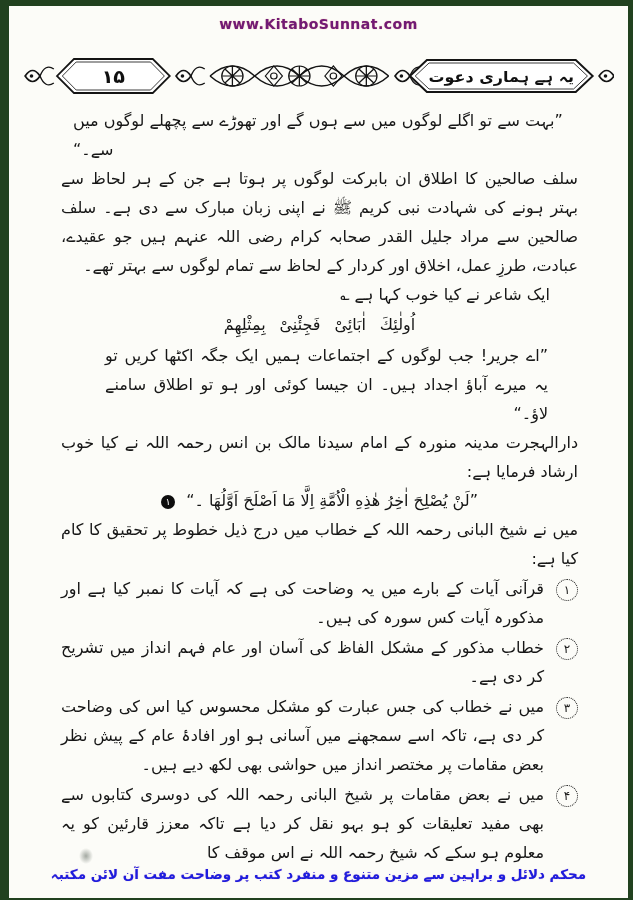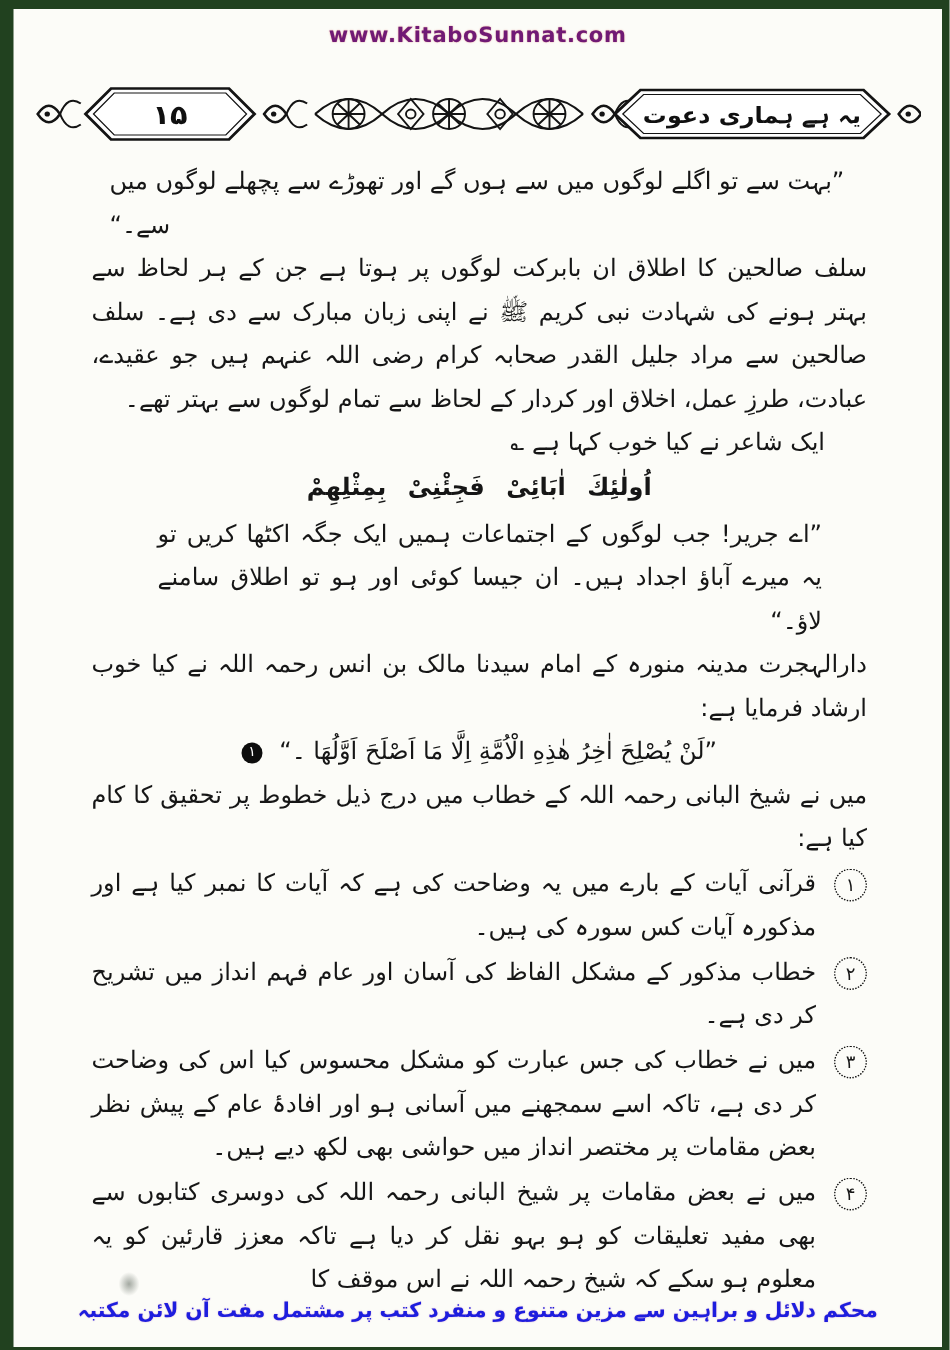--- a/index.html
+++ b/index.html
@@ -27,21 +27,21 @@
 
   
   .content{
     direction:rtl;
     padding:6px 50px 0 52px;
     font-size:16px;line-height:29px;
     text-align:justify;
   }
   .quote-top{text-align:left;padding:0 12px}
   .poet-line{padding-right:28px;text-align:right}
-  .couplet{text-align:center;font-weight:bold;line-height:30px;margin:1px 0;word-spacing:.55em}
+  .couplet{text-align:center;font-weight:normal;line-height:30px;margin:1px 0;word-spacing:.55em}
   .couplet div{white-space:nowrap}
   .indented{margin:0 30px 0 44px;text-align:justify}
   .arabic-quote{
     text-align:center;font-weight:normal;margin:0 10px;
     white-space:nowrap;
   }
   .fn-dot{
     display:inline-flex;align-items:center;justify-content:center;
     width:14px;height:14px;border-radius:50%;
     background:#0d0d0d;color:#fff;font-size:9.5px;line-height:1;
@@ -161,15 +161,15 @@
     </div>
     <div class="list-item">
       <span class="list-num">۴</span>
       <span class="list-text">میں نے بعض مقامات پر شیخ البانی رحمہ اللہ کی دوسری کتابوں سے بھی مفید تعلیقات کو ہو بہو نقل کر دیا ہے تاکہ معزز قارئین کو یہ معلوم ہو سکے کہ شیخ رحمہ اللہ نے اس موقف کا</span>
     </div>
 
   </div>
 
   <div class="smudge"></div>
 
-  <div class="bottom-line">محکم دلائل و براہین سے مزین متنوع و منفرد کتب پر مشتمل مفت آن لائن مکتبہ</div>
+  <div class="bottom-line">محکم دلائل و براہین سے مزین متنوع و منفرد کتب پر وضاحت مفت آن لائن مکتبہ</div>
 
 </div>
 
 </body></html>

